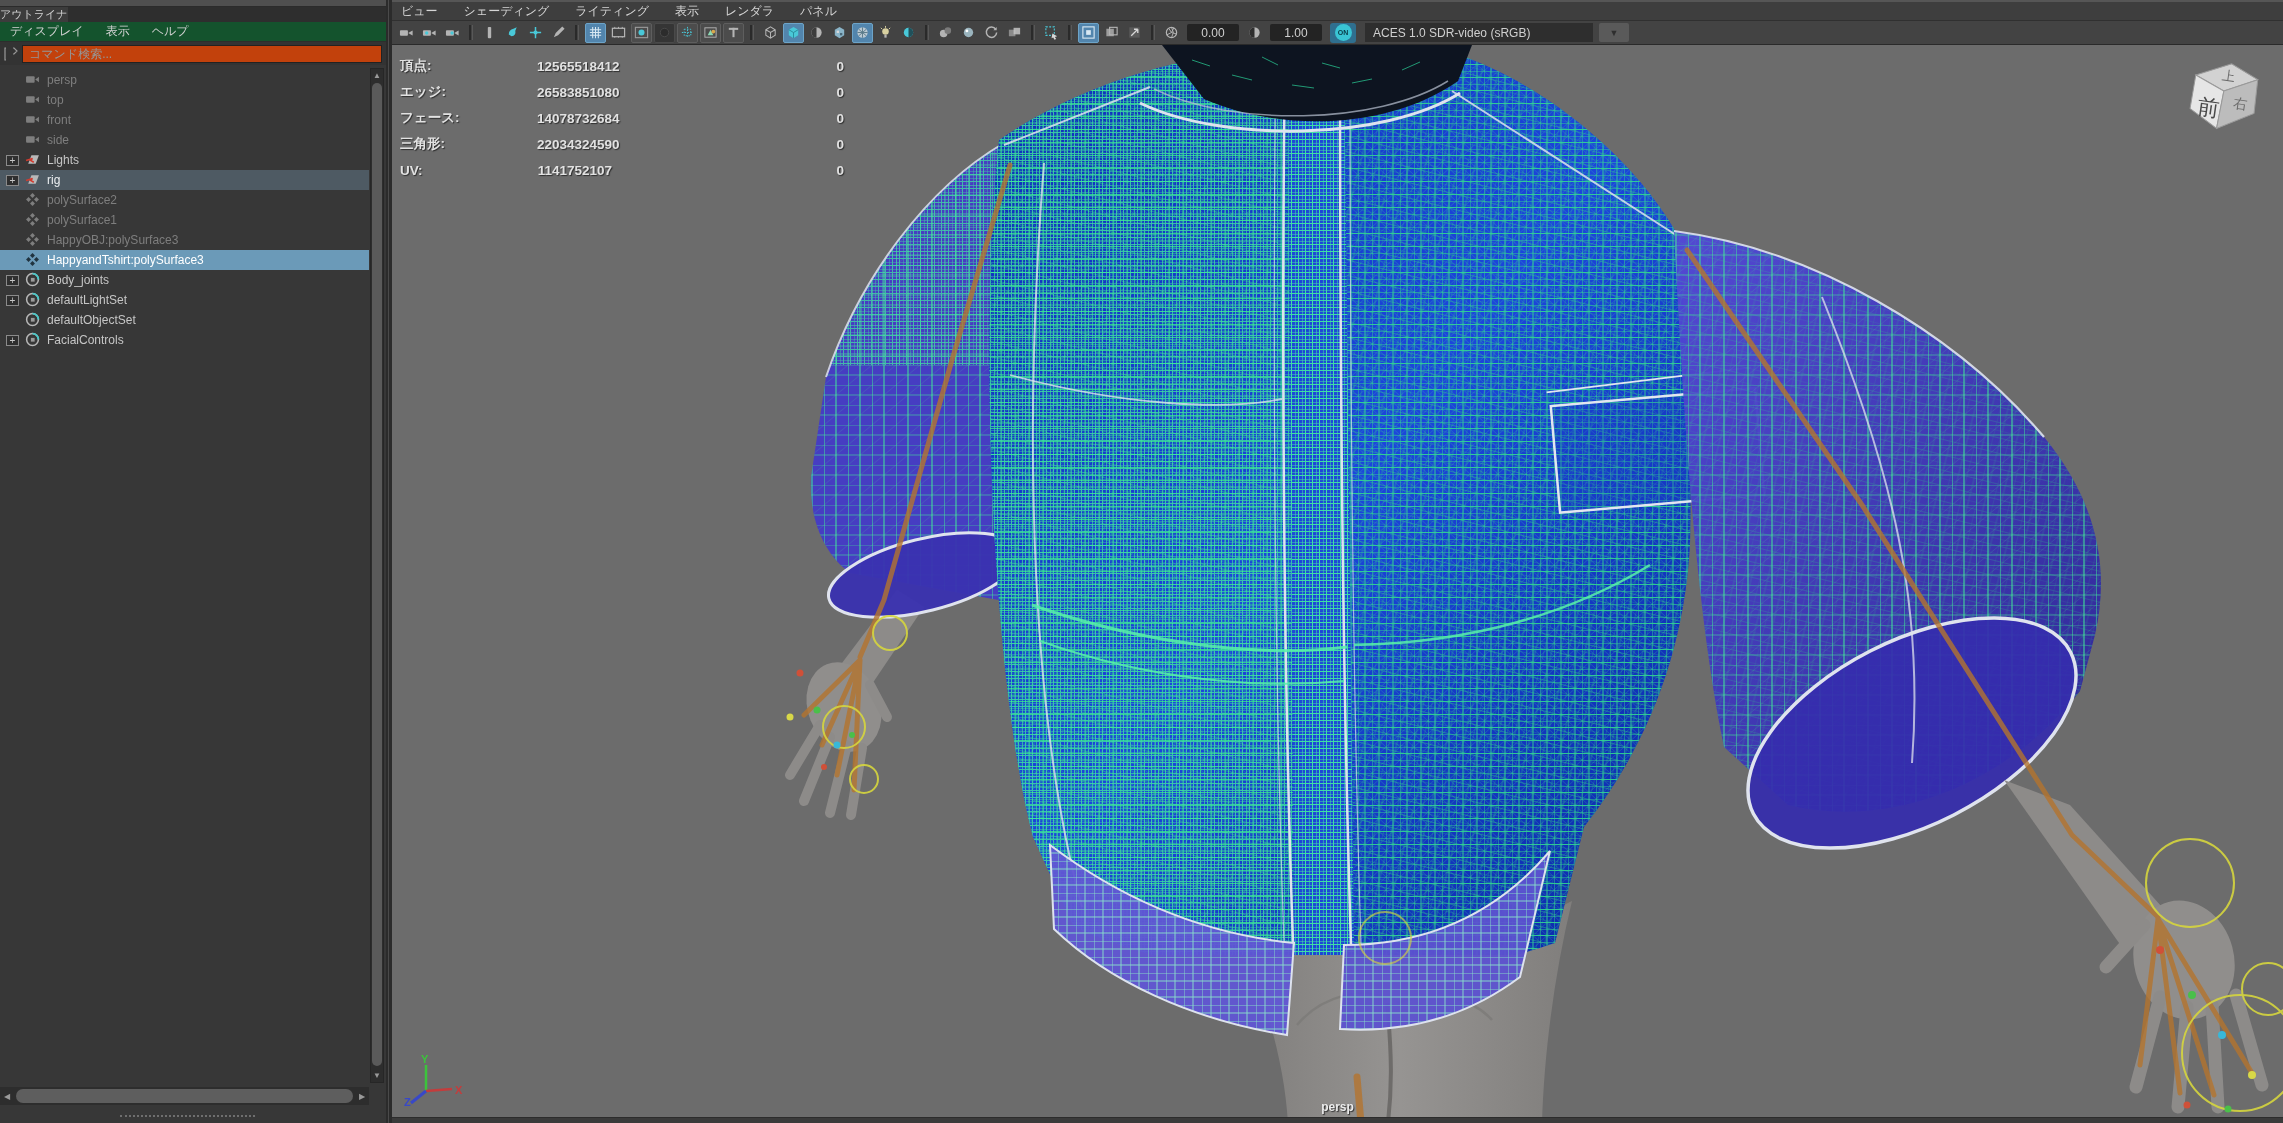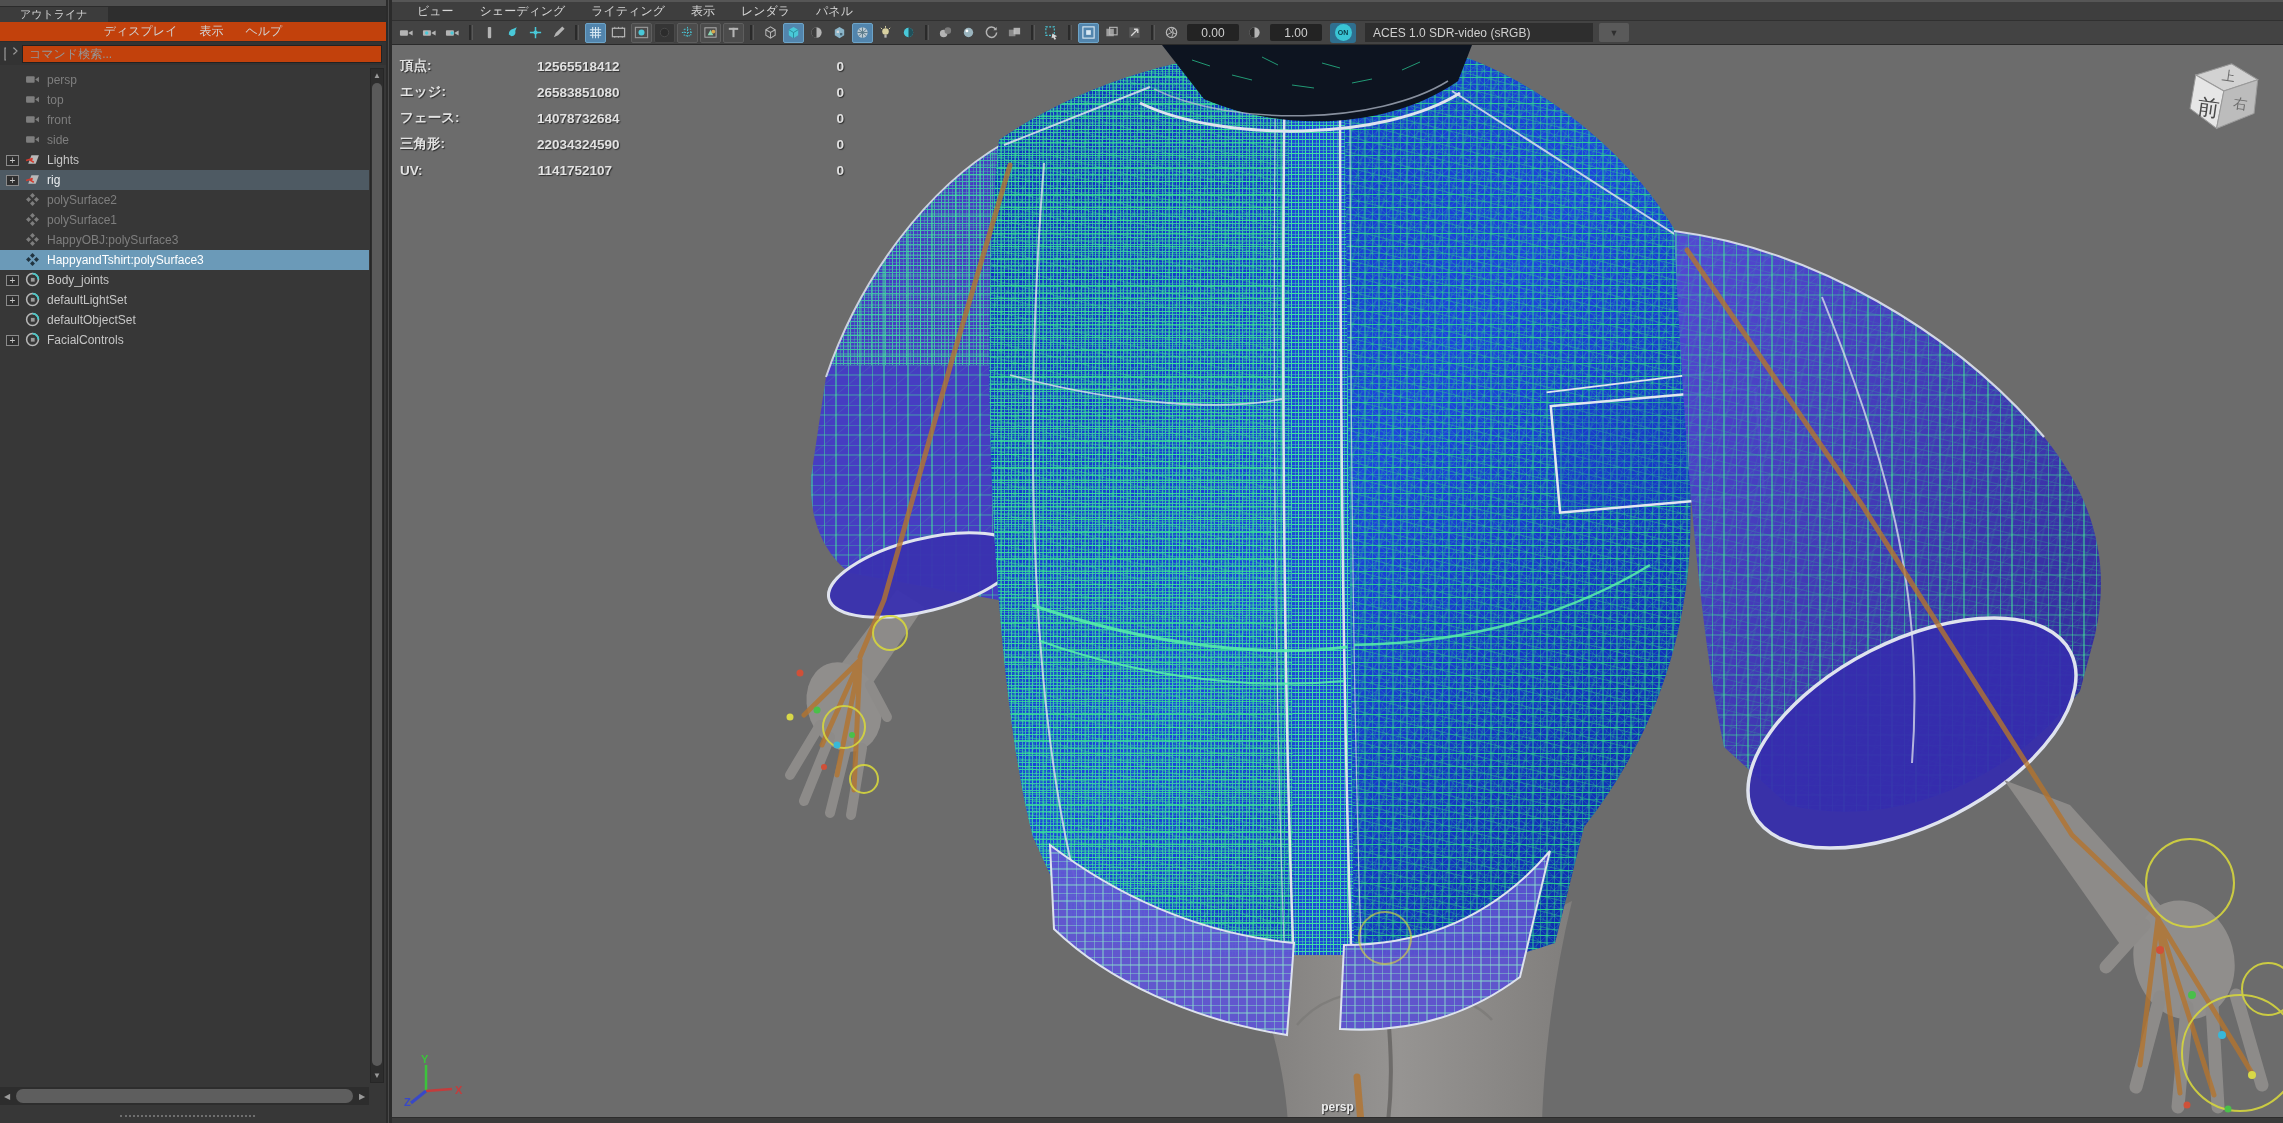--- a/index.html
+++ b/index.html
@@ -4,22 +4,22 @@
 <style>
   html,body{margin:0;padding:0;background:#1e1e1e;}
   *{box-sizing:border-box;}
   .app{position:relative;width:2283px;height:1123px;overflow:hidden;
        font-family:"Liberation Sans","DejaVu Sans",sans-serif;background:#373737;color:#c6c6c6;}
 
   
   .outliner{position:absolute;left:0;top:0;width:386px;height:1123px;background:#373737;}
   .ol-topstrip{height:7px;background:#4f4f4f;border-bottom:1px solid #2b2b2b;}
   .ol-tabrow{height:15px;background:#2e2e2e;display:flex;}
-  .ol-tab{background:#3c3c3c;color:#d2d2d2;font-size:11px;line-height:15px;padding:0 20px;}
-  .ol-menubar{height:20px;background:#c2410c;display:flex;align-items:center;gap:22px;padding:0 10px;border-bottom:1px solid #2d2d2d;justify-content:center;}
+  .ol-tab{background:#3c3c3c;color:#d2d2d2;font-size:11px;line-height:15px;padding:0 0;}
+  .ol-menubar{height:20px;background:#14532d;display:flex;align-items:center;gap:22px;padding:0 10px;border-bottom:1px solid #2d2d2d;}
   .ol-menu{font-size:12px;color:#d2d2d2;cursor:default;}
   .ol-searchrow{height:23px;display:flex;align-items:center;gap:4px;padding:2px 4px;background:#333333;}
   .ol-search-scope{width:14px;height:14px;color:#9a9a9a;flex:0 0 auto;}
   .ol-search{flex:1;height:18px;background:#c2410c;border:1px solid #222;color:#c6c6c6;font-size:12px;padding:0 6px;outline:none;}
   .ol-search::placeholder{color:#969696;}
   .ol-tree{position:absolute;top:68px;left:0;right:17px;bottom:40px;overflow:hidden;padding-top:2px;}
   .ol-row{height:20px;display:flex;align-items:center;color:#c6c6c6;font-size:12px;padding-left:6px;}
   .ol-row.muted{color:#7e7e7e;}
   .ol-row.active{background:#4e5a63;color:#eceff1;}
   .ol-row.selected{background:#6b9ab8;color:#ffffff;text-align:center;}
@@ -41,21 +41,21 @@
   .ol-harrow{width:14px;color:#9a9a9a;font-size:8px;text-align:center;flex:0 0 14px;}
   .ol-hthumb{flex:1;height:14px;background:#5e5e5e;border-radius:7px;margin:0 2px;}
   .ol-grip{position:absolute;left:120px;bottom:6px;width:135px;border-top:2px dotted #6e6e6e;}
 
   .splitter{position:absolute;left:386px;top:0;width:6px;height:1123px;background:#2b2b2b;}
   .splitter::after{content:"";position:absolute;left:2px;top:0;bottom:0;width:1px;background:#4a4a4a;}
 
   
   .viewport{position:absolute;left:392px;top:0;right:0;height:1123px;background:#3e3e3e;}
   .vp-menubar{height:21px;background:#3e3e3e;border-top:2px solid #565656;border-bottom:1px solid #303030;
-              display:flex;align-items:center;gap:26px;padding:0 25px;text-align:center;}
+              display:flex;align-items:center;gap:26px;padding:0 9px;text-align:center;}
   .vp-menu{font-size:12px;color:#d6d6d6;cursor:default;}
   .vp-toolbar{height:24px;background:#434343;border-bottom:1px solid #2a2a2a;display:flex;align-items:center;gap:2px;padding:0 4px;}
   .tb-btn{width:21px;height:20px;display:flex;align-items:center;justify-content:center;border-radius:2px;flex:0 0 auto;}
   .tb-btn svg{width:15px;height:15px;display:block;}
   .tb-btn.framed{background:#4c4c4c;border:1px solid #5e5e5e;}
   .tb-btn.active{background:#5285ad;border:1px solid #6da4c8;}
   .tb-btn.dark{background:#353535;border:1px solid #4a4a4a;}
   .tb-sep{width:4px;height:15px;border-left:2px solid #2a2a2a;border-right:1px solid #585858;margin:0 4px;flex:0 0 auto;}
   .tb-field{min-width:52px;height:17px;background:#232323;border-radius:2px;color:#cfcfcf;font-size:12px;
             display:flex;align-items:center;justify-content:center;padding:0 4px;margin:0 3px;flex:0 0 auto;}

